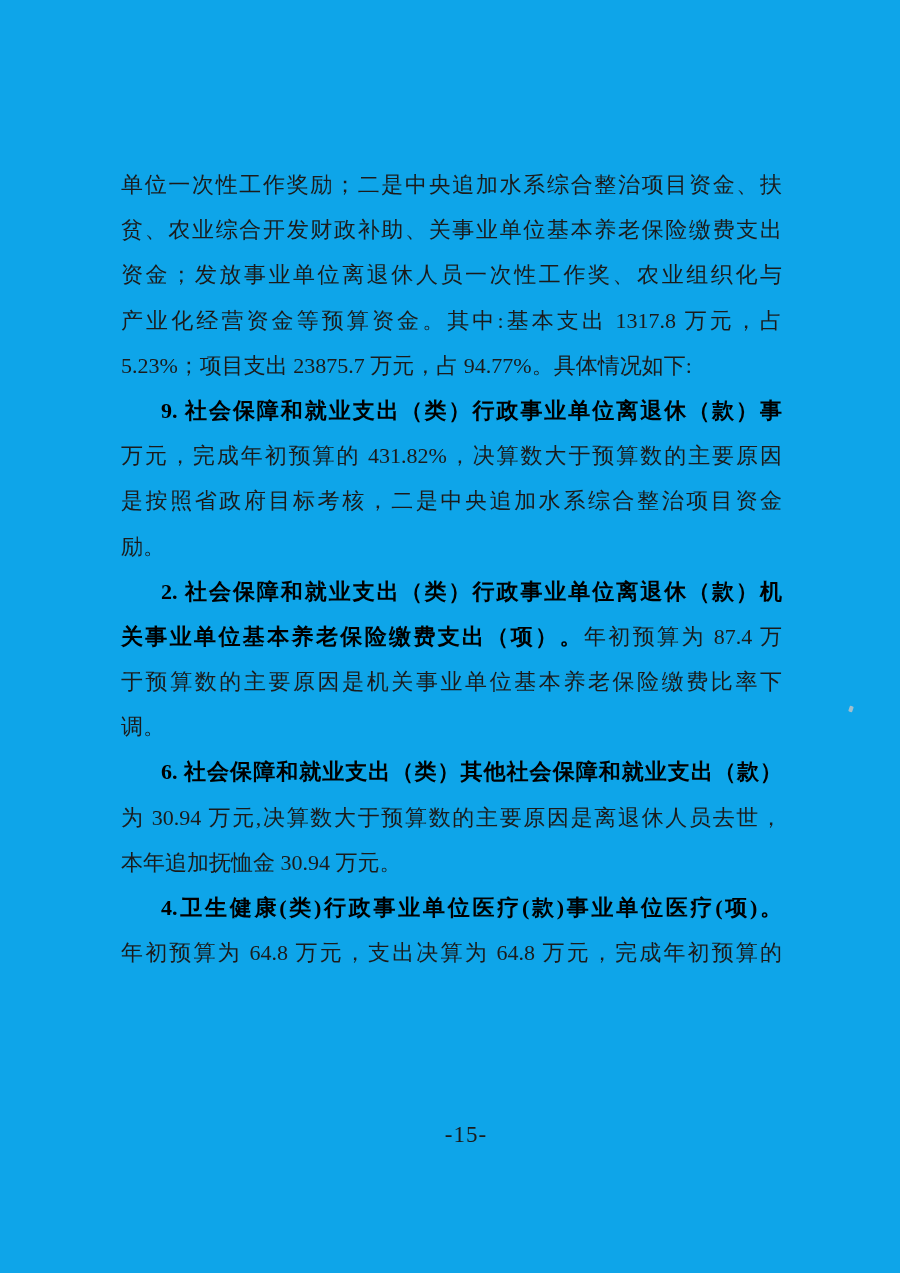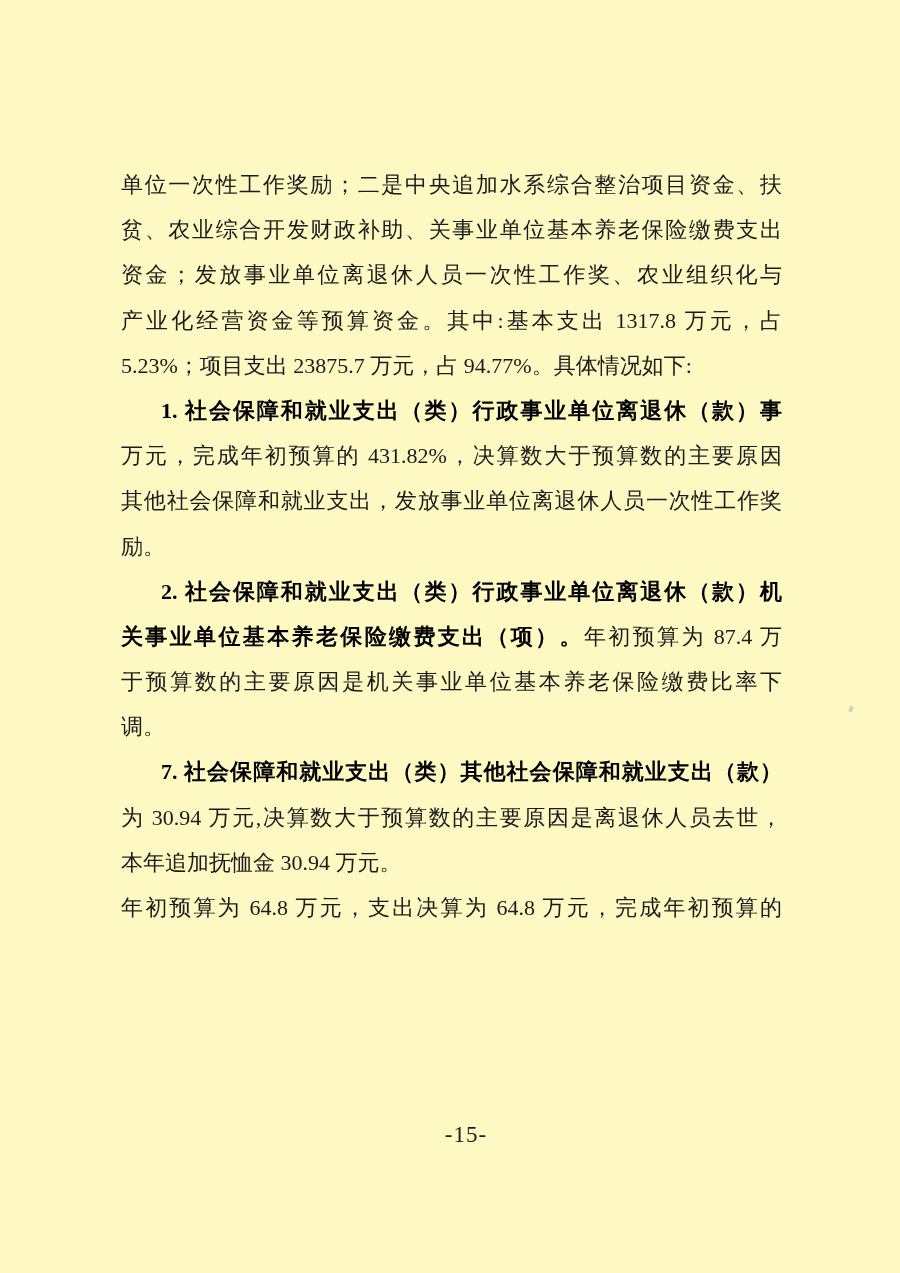--- a/index.html
+++ b/index.html
@@ -6,21 +6,21 @@
   body {
     width: 900px; height: 1273px;
     background: #fdfdfc;
     font-family: "Liberation Serif", "DejaVu Serif", serif;
     color: #1b1b1b;
     position: relative;
     overflow: hidden;
   }
   .page {
     position: absolute; inset: 0;
-    background: #fef9c3;
+    background: #0ea5e9;
   }
   .text-block {
     position: absolute;
     left: 121px; top: 162px; width: 661px;
   }
   .para { margin: 0; padding: 0; }
   .line {
     height: 45.2px;
     line-height: 45.2px;
     font-size: 22px;
@@ -57,35 +57,36 @@
 <div class="page">
   <div class="text-block">
       <div class="para">
         <div class="line just"><span class="seg">单位一次性工作奖励；二是中央追加水系综合整治项目资金、扶</span></div>
         <div class="line just"><span class="seg">贫、农业综合开发财政补助、关事业单位基本养老保险缴费支出</span></div>
         <div class="line just"><span class="seg">资金；发放事业单位离退休人员一次性工作奖、农业组织化与</span></div>
         <div class="line just"><span class="seg">产业化经营资金等预算资金。其中:基本支出 1317.8 万元，占</span></div>
         <div class="line"><span class="seg">5.23%；项目支出 23875.7 万元，占 94.77%。具体情况如下:</span></div>
       </div>
       <div class="para">
-        <div class="line just indent"><span class="seg bold">1. 社会保障和就业支出（类）行政事业单位离退休（款）事</span></div>
+        <div class="line just indent"><span class="seg bold">9. 社会保障和就业支出（类）行政事业单位离退休（款）事</span></div>
         <div class="line just"><span class="seg">万元，完成年初预算的 431.82%，决算数大于预算数的主要原因</span></div>
-        <div class="line just"><span class="seg">其他社会保障和就业支出，发放事业单位离退休人员一次性工作奖</span></div>
+        <div class="line just"><span class="seg">是按照省政府目标考核，二是中央追加水系综合整治项目资金</span></div>
         <div class="line"><span class="seg">励。</span></div>
       </div>
       <div class="para">
         <div class="line just indent"><span class="seg bold">2. 社会保障和就业支出（类）行政事业单位离退休（款）机</span></div>
         <div class="line just"><span class="seg bold">关事业单位基本养老保险缴费支出（项）。</span><span class="seg">年初预算为 87.4 万</span></div>
         <div class="line just"><span class="seg">于预算数的主要原因是机关事业单位基本养老保险缴费比率下</span></div>
         <div class="line"><span class="seg">调。</span></div>
       </div>
       <div class="para">
-        <div class="line just indent"><span class="seg bold">7. 社会保障和就业支出（类）其他社会保障和就业支出（款）</span></div>
+        <div class="line just indent"><span class="seg bold">6. 社会保障和就业支出（类）其他社会保障和就业支出（款）</span></div>
         <div class="line just"><span class="seg">为 30.94 万元,决算数大于预算数的主要原因是离退休人员去世，</span></div>
         <div class="line"><span class="seg">本年追加抚恤金 30.94 万元。</span></div>
       </div>
       <div class="para">
+        <div class="line just indent"><span class="seg bold">4.卫生健康(类)行政事业单位医疗(款)事业单位医疗(项)。</span></div>
         <div class="line just"><span class="seg">年初预算为 64.8 万元，支出决算为 64.8 万元，完成年初预算的</span></div>
       </div>
     </div>
   <div class="speck"></div>
   <div class="footer">-15-</div>
 </div>
 
 </body></html>

